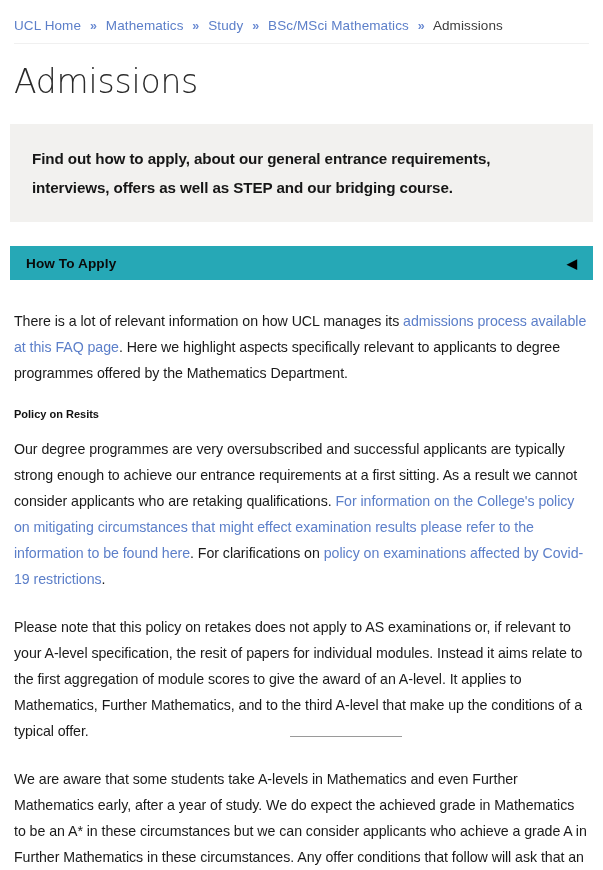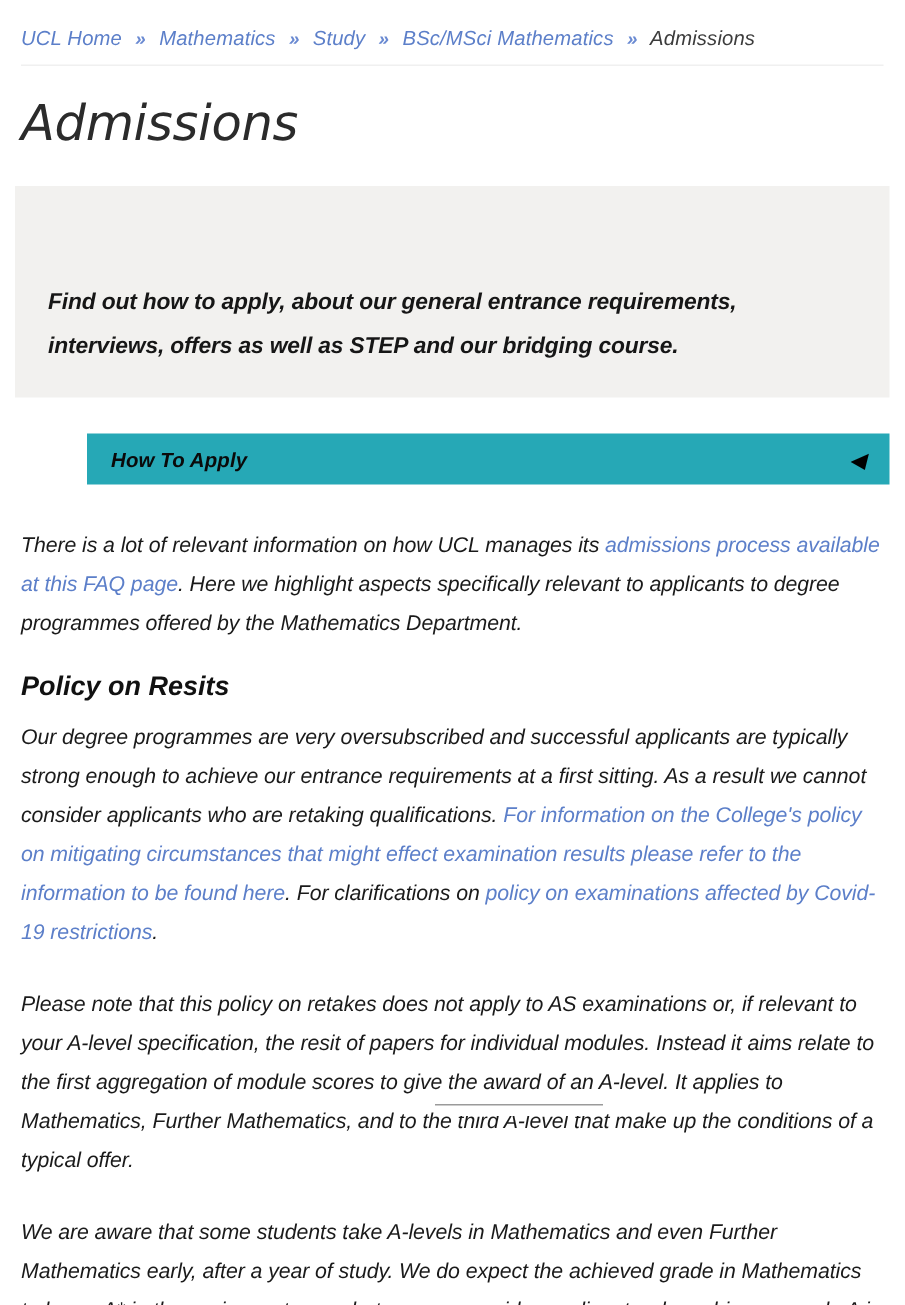--- a/index.html
+++ b/index.html
@@ -15,21 +15,20 @@
   body {
     font-family: "Liberation Sans", sans-serif;
     color: #1a1a1a;
     -webkit-font-smoothing: antialiased;
   }
   .page {
     width: 603px;
     height: 744px;
     position: relative;
     background: #ffffff;
-    font-style: italic;
   }
 
   
   .breadcrumb {
     padding: 18px 14px 9px 14px;
     font-size: 13.5px;
     line-height: 16px;
     white-space: nowrap;
     letter-spacing: 0.1px;
   }
@@ -69,40 +68,38 @@
     margin: 22px 10px 0 10px;
     background: #f2f1ef;
     padding: 20px 22px 20px 22px;
   }
   .summary-text {
     font-size: 15.2px;
     font-weight: bold;
     line-height: 29px;
     color: #161616;
     letter-spacing: -0.1px;
-    margin-top: 43px;
   }
 
   
   .accordion {
     margin: 24px 10px 0 10px;
   }
   .acc-header {
     background: #26a8b6;
     color: #0a0a0a;
     display: flex;
     align-items: center;
     justify-content: space-between;
     padding: 11px 16px 11px 16px;
     font-size: 13.6px;
     font-weight: bold;
     cursor: pointer;
     letter-spacing: 0.1px;
     height: 34px;
-    margin-left: 48px;
   }
   .acc-header + .acc-header { margin-top: 3px; }
   .acc-arrow {
     font-size: 13px;
     line-height: 1;
     color: #000000;
   }
 
   
   .acc-body {
@@ -111,21 +108,21 @@
   }
   .acc-body p {
     font-size: 14.2px;
     line-height: 26px;
     color: #1a1a1a;
     margin: 0 0 22px 0;
     letter-spacing: -0.05px;
   }
   .acc-body p.tight { margin-bottom: 16px; margin-top: 12px; }
   .sub-head {
-    font-size: 18px;
+    font-size: 11px;
     font-weight: bold;
     color: #111111;
     margin: 0 0 10px 0;
     line-height: 24px;
   }
   a.inline-link {
     color: #5c7fc9;
     text-decoration: none;
     cursor: pointer;
   }

